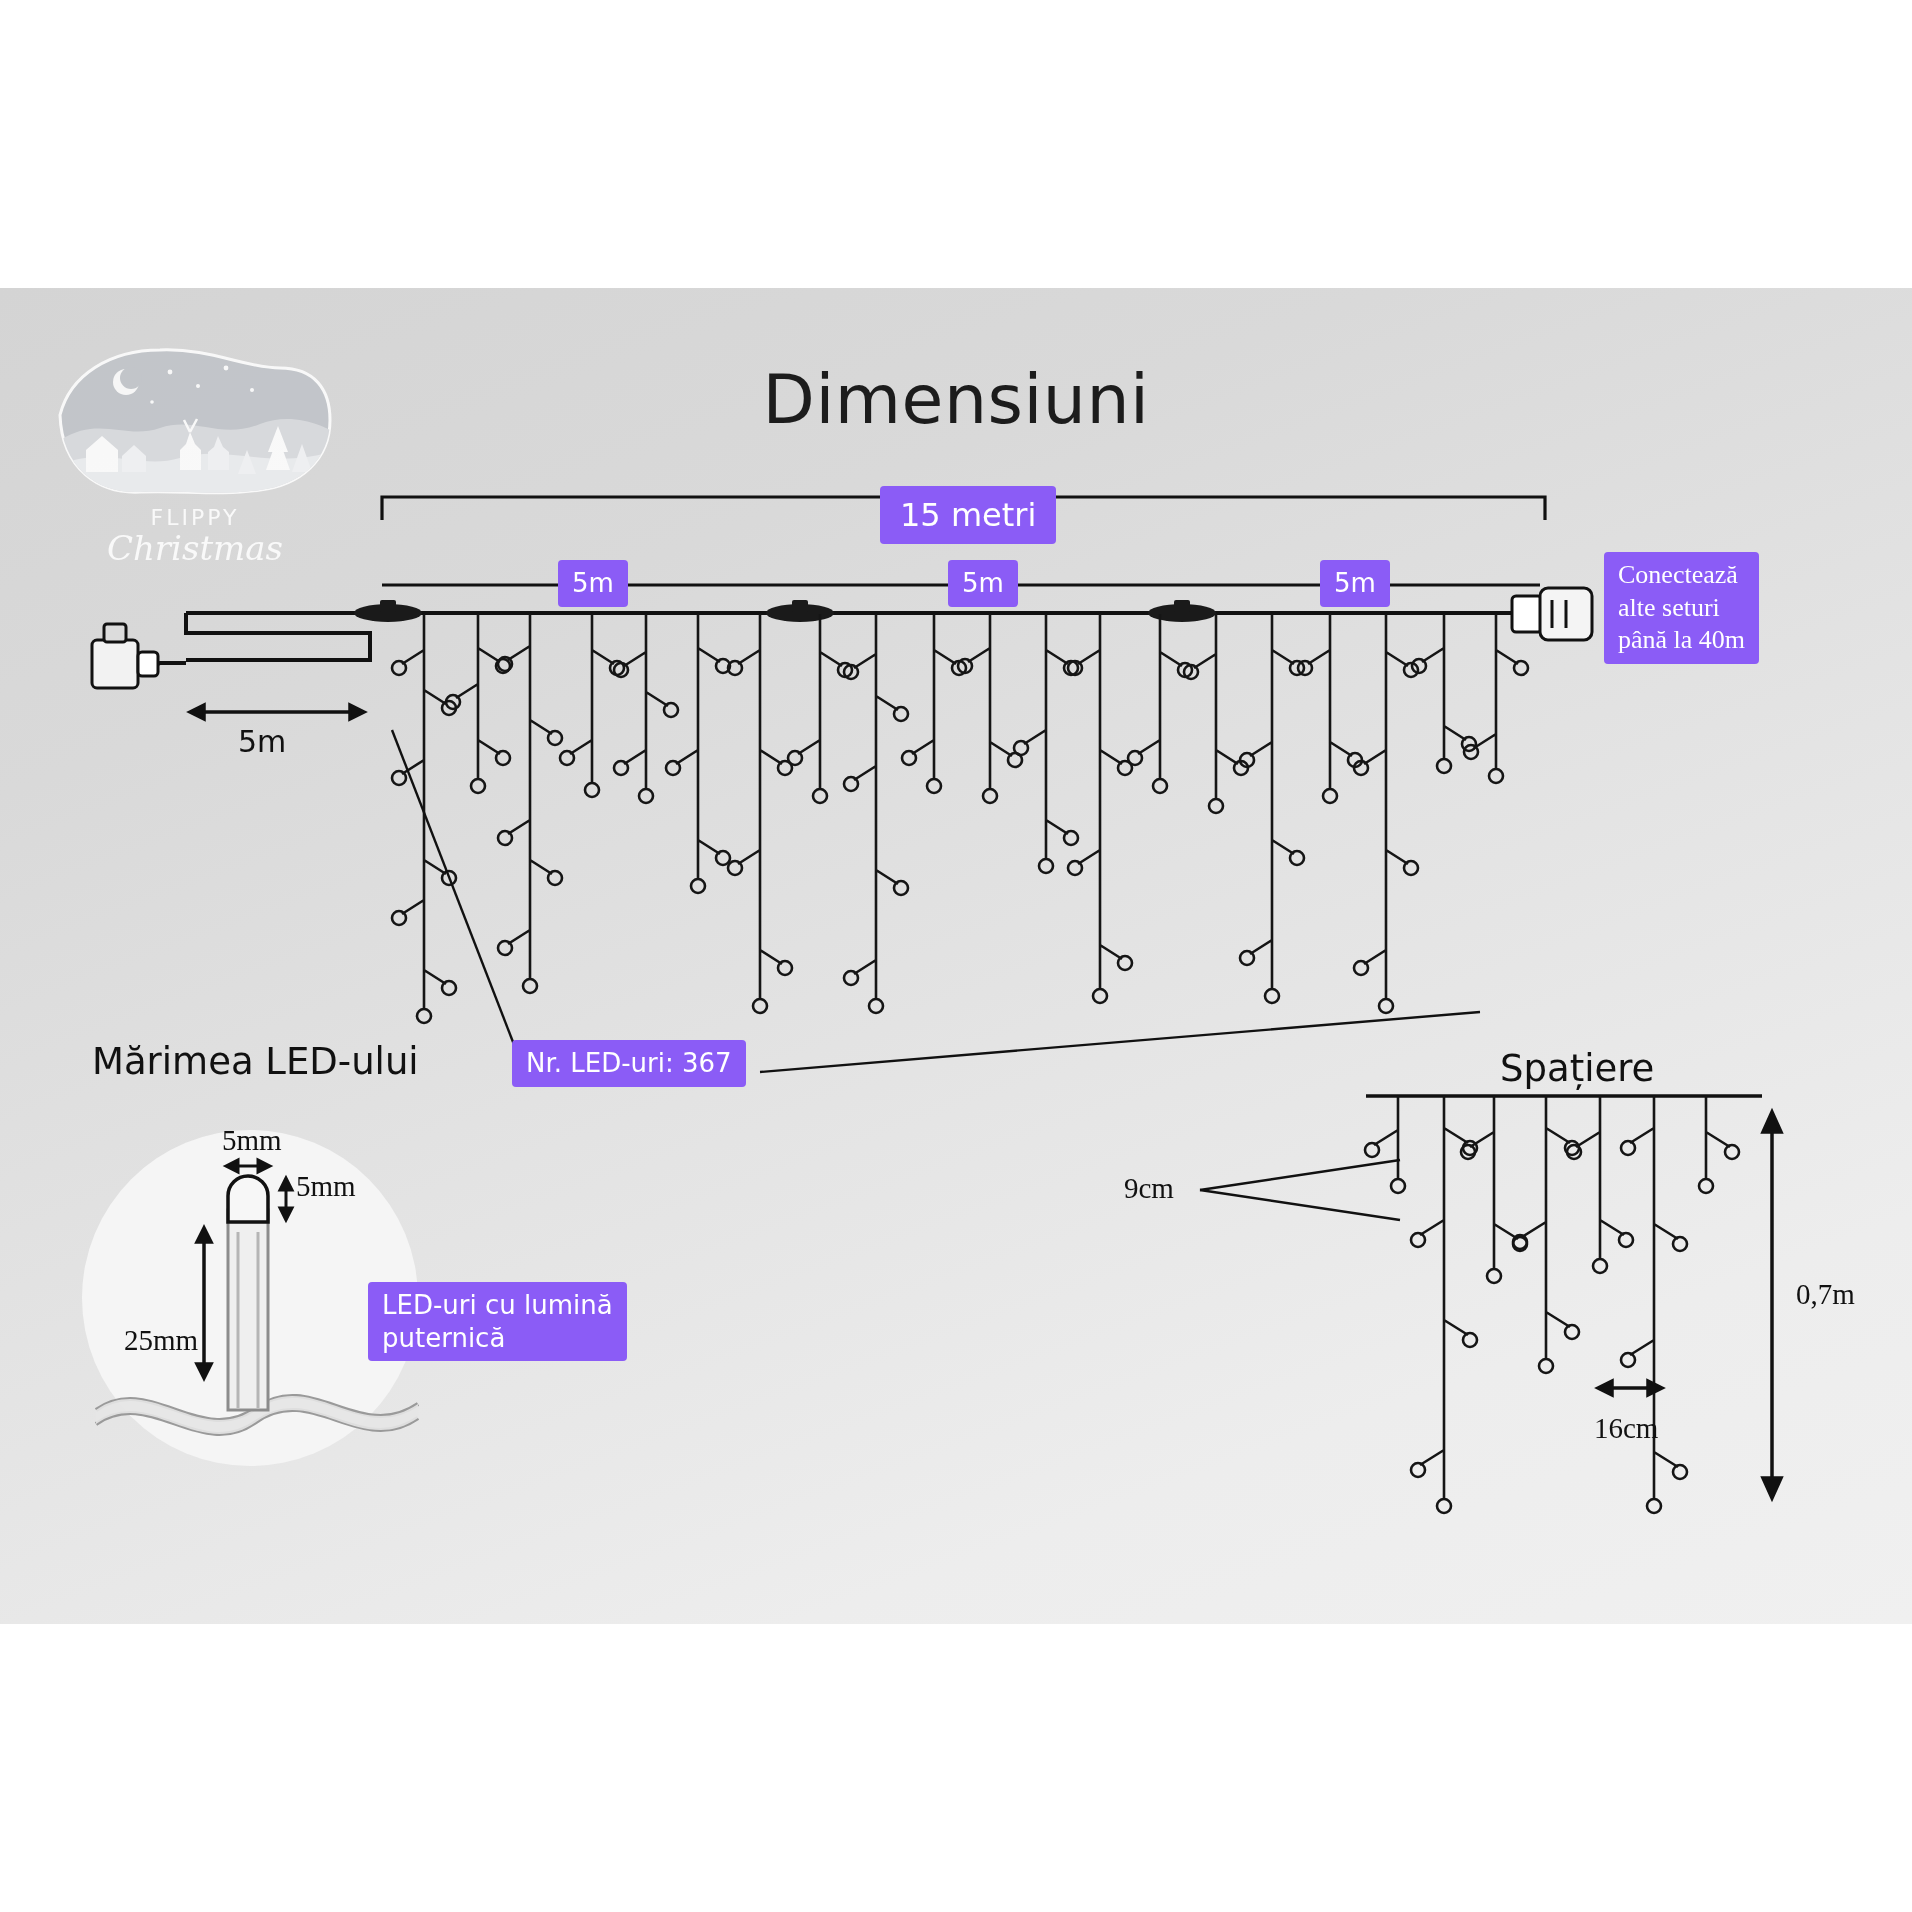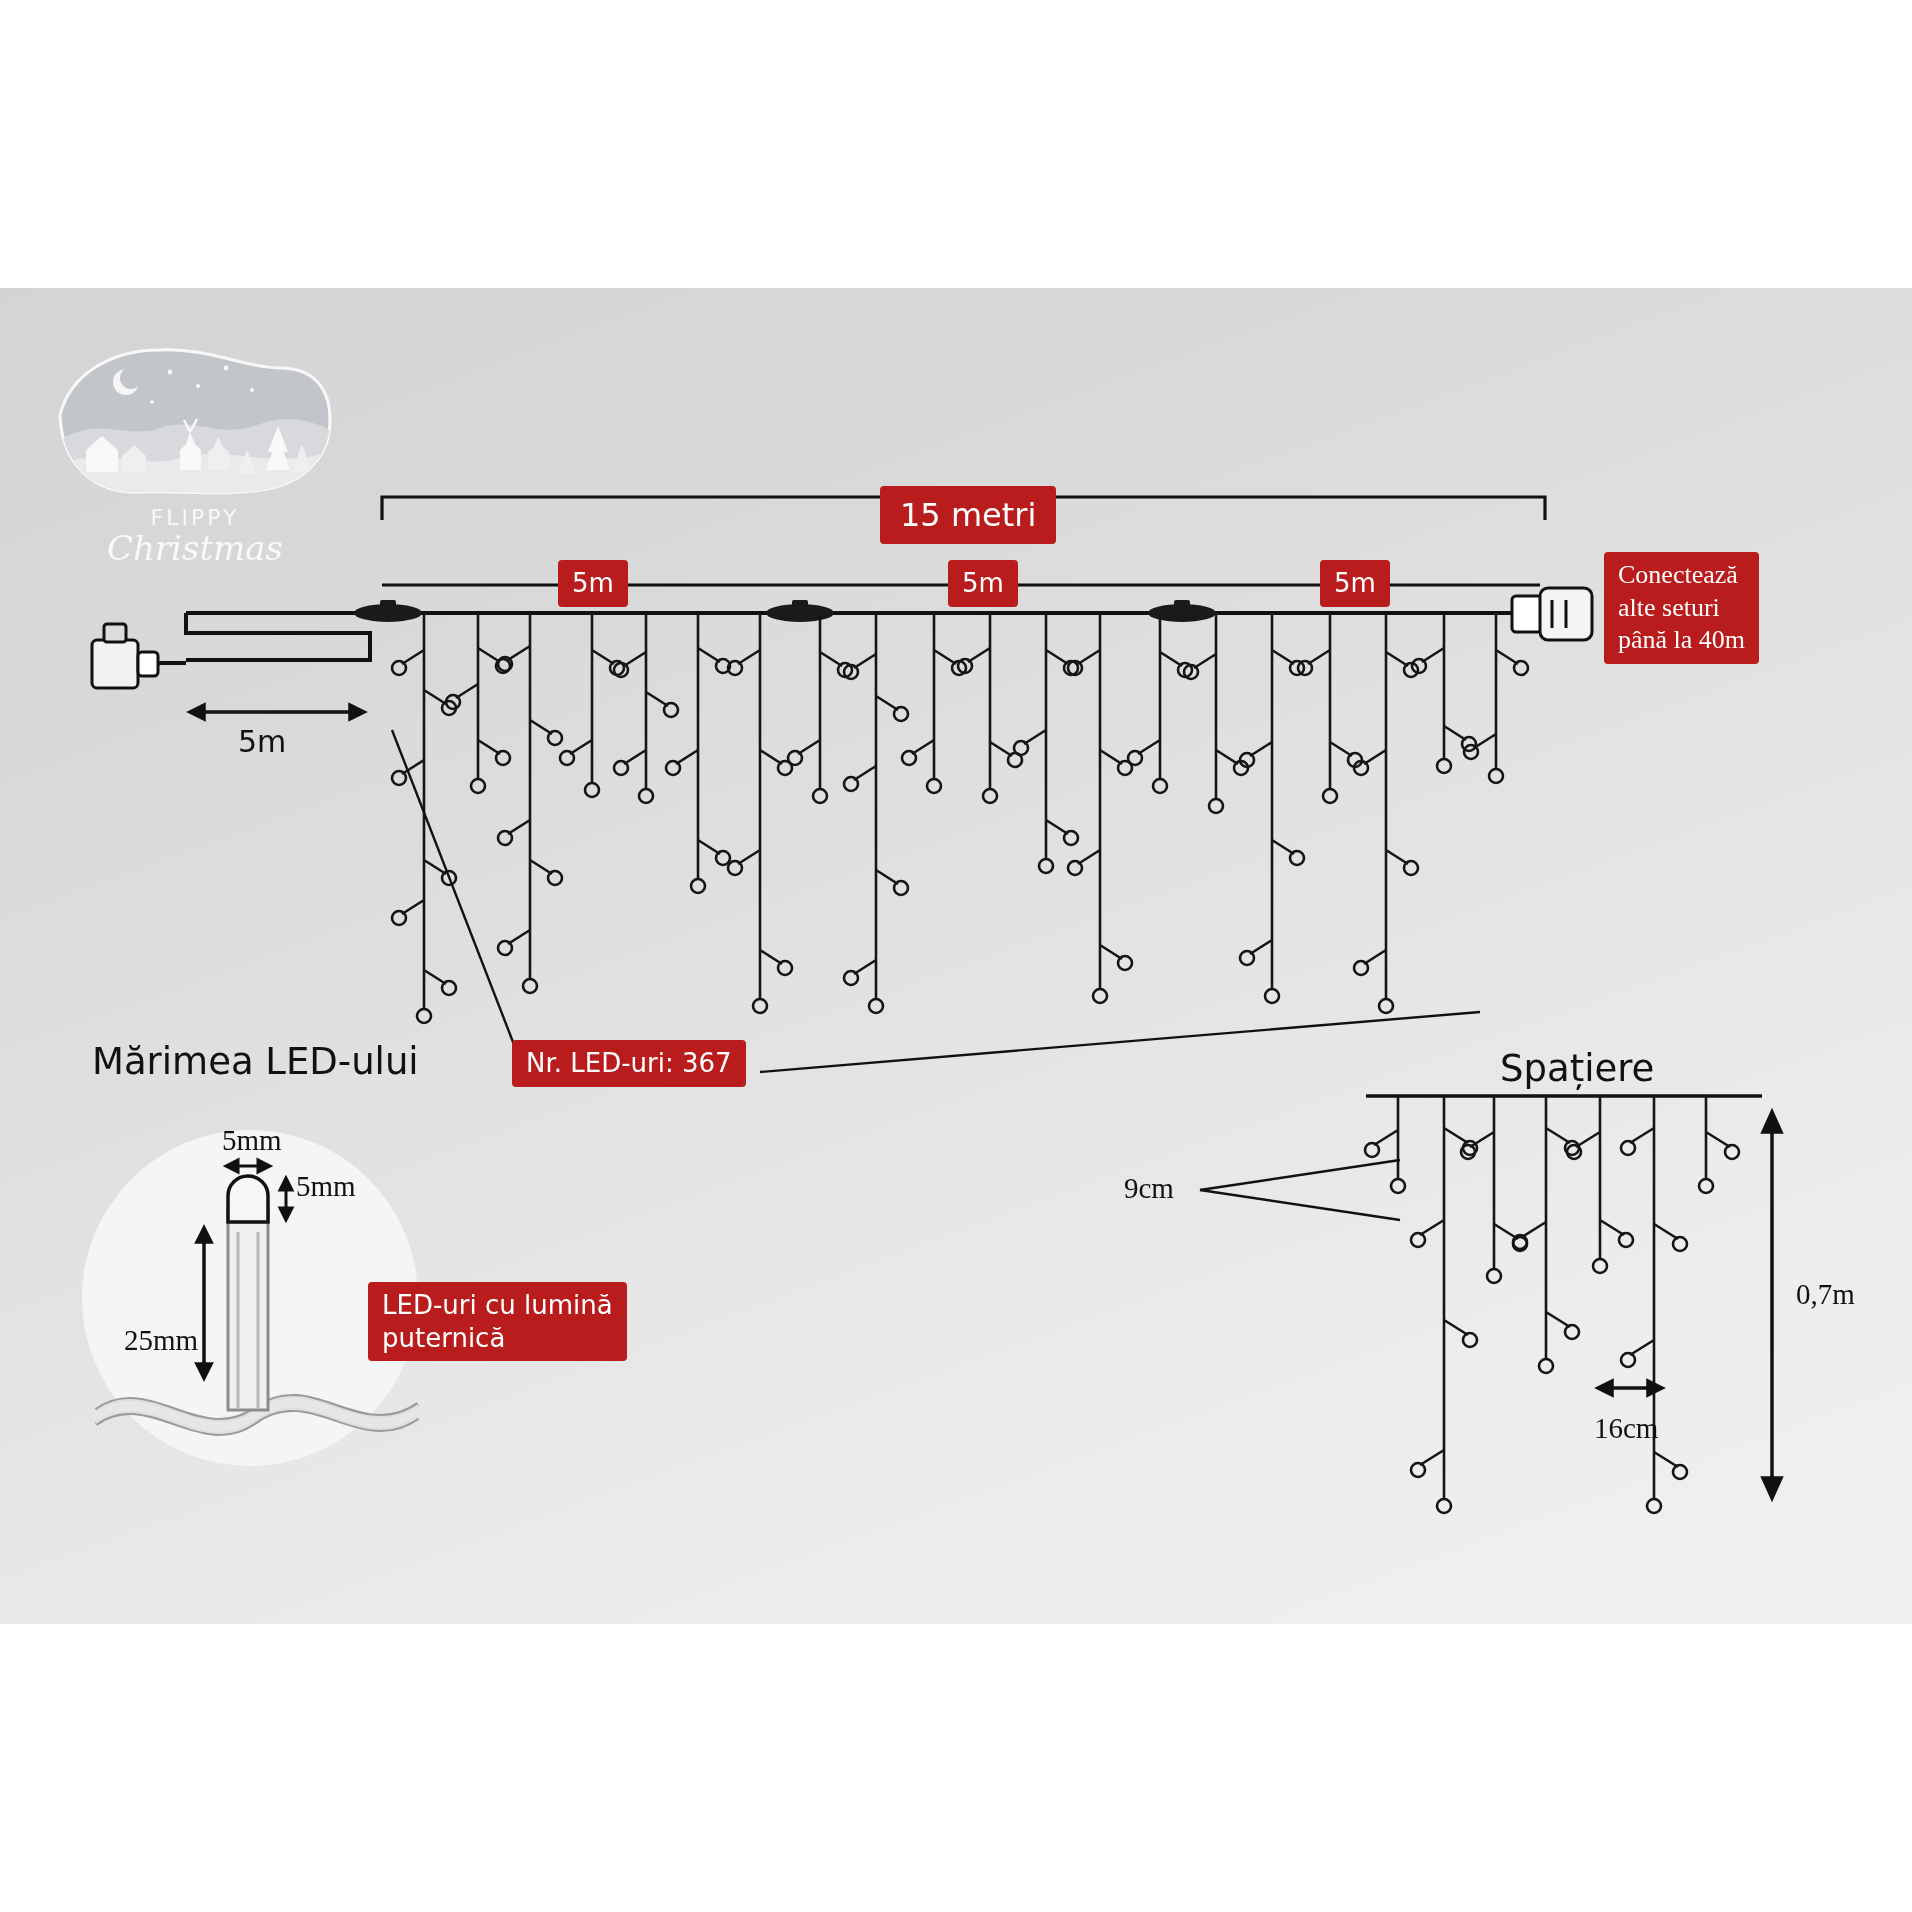--- a/index.html
+++ b/index.html
@@ -42,21 +42,21 @@
     left: 0;
     top: 360px;
     width: 1912px;
     text-align: center;
     font-size: 68px;
     color: #1c1c1c;
     letter-spacing: 0.5px;
   }
   .chip {
     position: absolute;
-    background: #b91c1c;
+    background: #8b5cf6;
     color: #ffffff;
     font-size: 26px;
     line-height: 1.25;
     padding: 7px 14px;
     border-radius: 4px;
     white-space: pre-line;
     font-family: "DejaVu Sans", sans-serif;
   }
   .chip.big {
     font-size: 32px;
@@ -126,20 +126,21 @@
         <path d="M178,150 l0,-18 l6,-5 l4,-11 l5,11 l6,5 l0,18 z" fill="#f3f4f6"></path>
 
         <path d="M56,152 l0,-22 l16,-14 l16,14 l0,22 z" fill="#ffffff"></path>
         <path d="M92,152 l0,-16 l12,-11 l12,11 l0,16 z" fill="#f3f4f6"></path>
       </g>
       <text x="165" y="205" text-anchor="middle" font-family="'DejaVu Sans', sans-serif" font-size="22" letter-spacing="3" fill="#ffffff">FLIPPY</text>
       <text x="165" y="240" text-anchor="middle" font-family="'DejaVu Serif', serif" font-size="34" font-style="italic" fill="#ffffff">Christmas</text>
     </svg>
   </div>
 
+  <div class="title">Dimensiuni</div>
 
   <svg class="ov" width="1912" height="1912">
     <g stroke="#111111" fill="none" stroke-width="3.2">
 
       <path d="M382,520 L382,497 L1545,497 L1545,520"></path>
 
       <path d="M382,585 L1540,585"></path>
 
       <path d="M186,613 L1522,613" stroke-width="4"></path>
 

